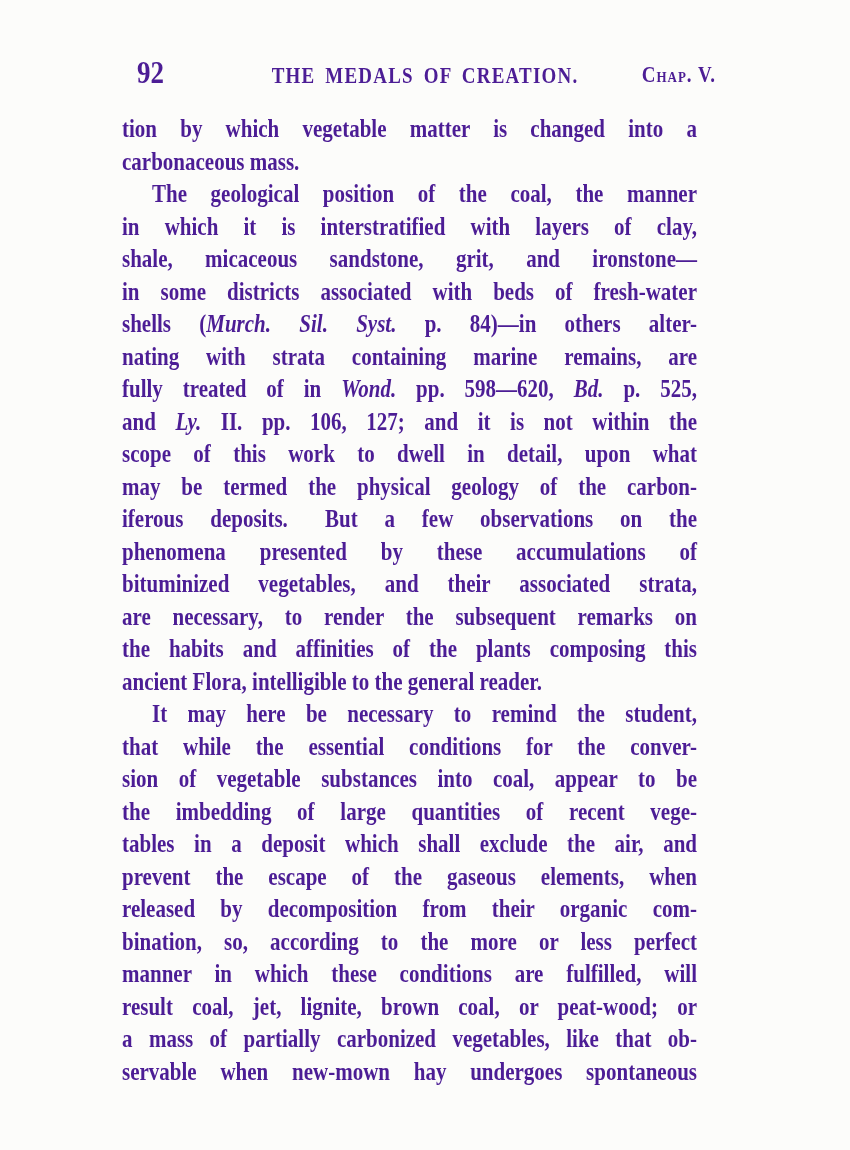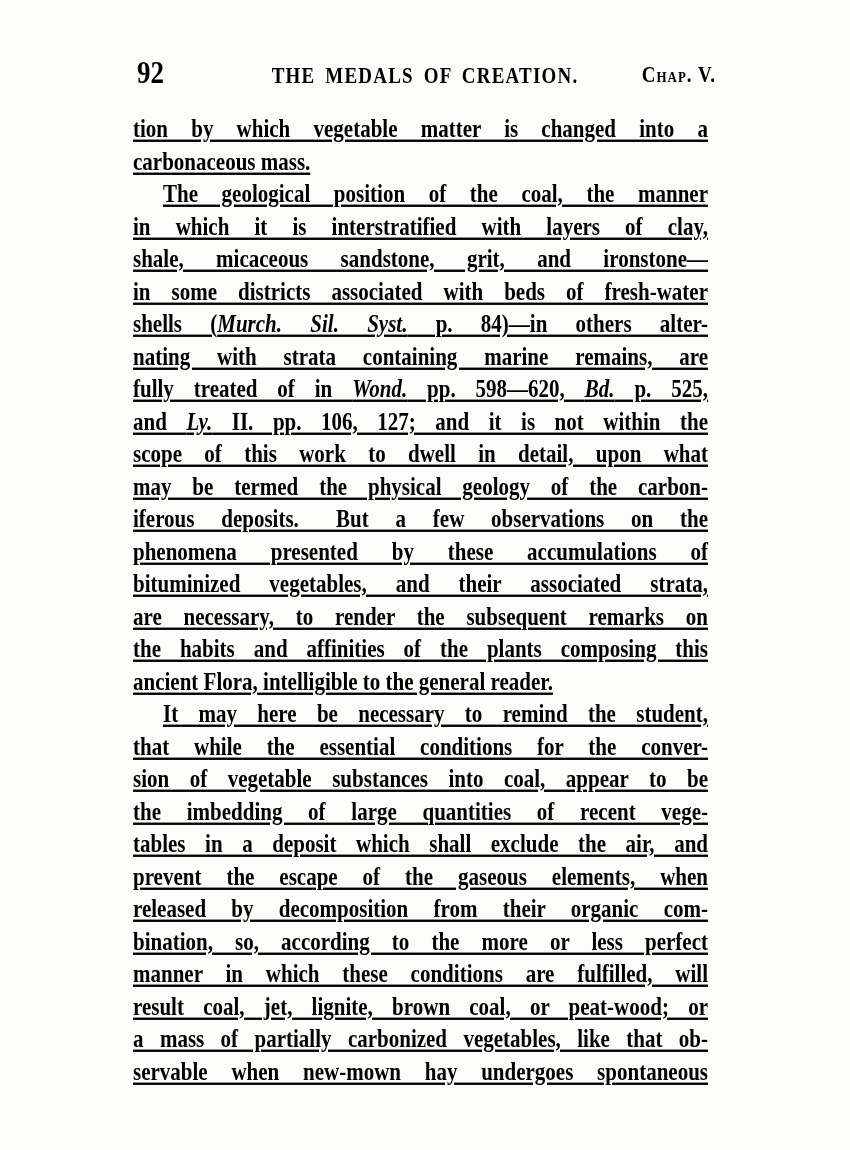--- a/index.html
+++ b/index.html
@@ -2,21 +2,21 @@
 <html><head>
 <meta charset="utf-8">
 <style>
   html, body { margin: 0; padding: 0; background: #ffffff; }
   .page {
     position: relative;
     width: 850px; height: 1150px;
     background: #fcfcfa;
     overflow: hidden;
     font-family: "Liberation Serif", "DejaVu Serif", serif;
-    color: #000000;
+    color: #4c1d95;
   }
   
   .hdr-num {
     position: absolute; left: 137px; top: 57px;
     font-size: 27px; font-weight: bold; line-height: 27px;
     transform: scaleY(1.18); transform-origin: top left;
   }
   .hdr-title {
     position: absolute; left: 425px; top: 64px;
     font-size: 19px; font-weight: bold; line-height: 19px;
@@ -24,21 +24,21 @@
     transform: translateX(-50%) scaleY(1.18); transform-origin: top center;
   }
   .hdr-chap {
     position: absolute; right: 134px; top: 63px;
     font-size: 19px; font-weight: bold; line-height: 19px;
     font-variant: small-caps; letter-spacing: 1px; white-space: nowrap;
     transform: scaleY(1.18); transform-origin: top right;
   }
   
   .page-body {
-    position: absolute; left: 133px; top: 113px; width: 575px; text-decoration: underline;
+    position: absolute; left: 122px; top: 113px; width: 575px;
   }
   .line {
     height: 32.5px; line-height: 32.5px;
     font-size: 21px; font-weight: bold;
     text-align: justify; text-align-last: justify; text-justify: inter-word;
     transform: scaleY(1.18); transform-origin: 50% 50%;
     white-space: normal;
   }
   .line.noj { text-align: left; text-align-last: left; }
   .line.ind { text-indent: 30px; }

